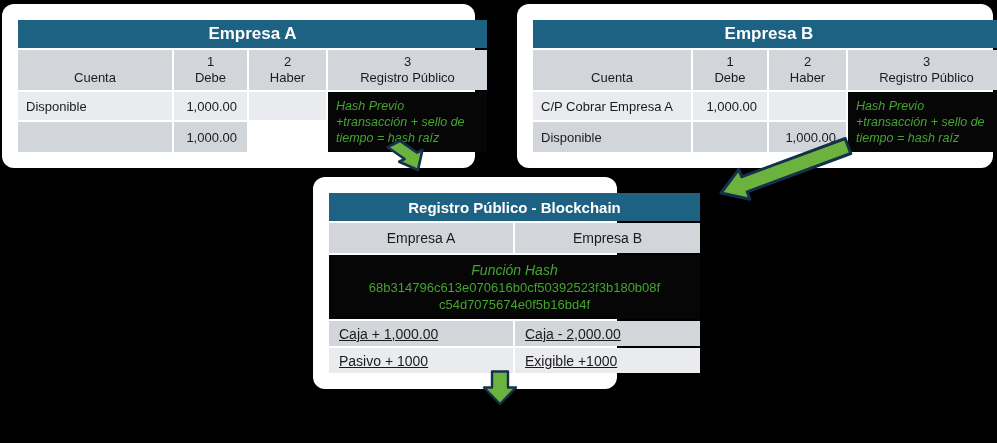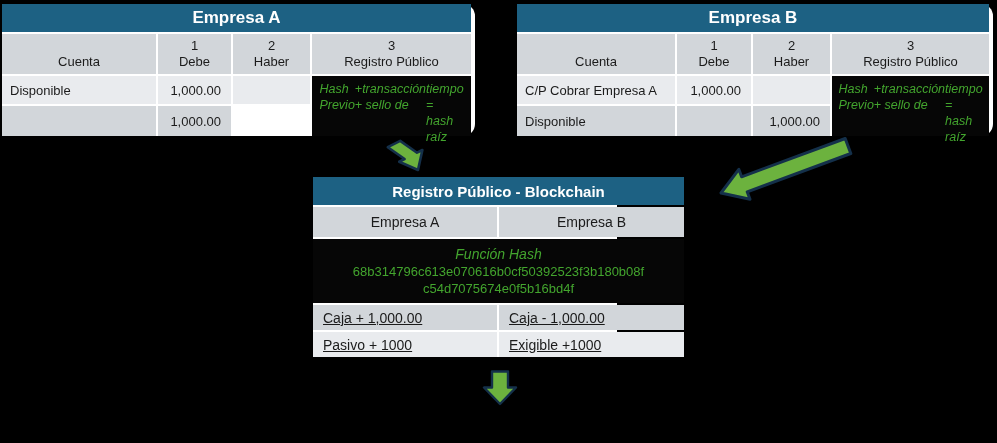--- a/index.html
+++ b/index.html
@@ -7,21 +7,21 @@
   body {
     position:relative;
     background:#000000;
     font-family:"Liberation Sans", sans-serif;
     color:#1b1b1b;
     overflow:hidden;
   }
   .table {
     position:absolute;
     background:#ffffff;
-    padding:0;
+    padding:16px;
     display:grid;
     gap:2px;
     border-radius:12px;
   }
   #table-a {
     left:2px; top:4px; width:473px;
     grid-template-columns:154px 73px 77px 159px;
     grid-template-rows:28px 40px 28px 30px;
   }
   #table-b {
@@ -59,21 +59,21 @@
   .cell.amount { justify-content:flex-end; padding:0 10px; }
   .hash-note {
     grid-row:span 2;
     background:#060606;
     color:#43a52e;
     font-style:italic;
     font-size:12.5px;
     line-height:16px;
     padding:5px 8px;
     display:flex;
-    flex-direction:row;
+    flex-direction:column;
     justify-content:center;
   }
   .subhead {
     background:#d2d6da;
     font-size:14px;
     justify-content:center;
   }
   .hash-cell {
     grid-column:1 / -1;
     background:#060606;
@@ -167,21 +167,21 @@
   <div class="cell subhead">Empresa A</div>
   <div class="cell subhead">Empresa B</div>
 
   <div class="hash-cell">
     <div class="hash-label">Función Hash</div>
     <div>68b314796c613e070616b0cf50392523f3b180b08f</div>
     <div>c54d7075674e0f5b16bd4f</div>
   </div>
 
   <div class="cell bc-data row-dark">Caja + 1,000.00</div>
-  <div class="cell bc-data row-dark">Caja - 1,000.00</div>
+  <div class="cell bc-data row-dark">Caja - 2,000.00</div>
   <div class="cell bc-data row-light">Pasivo + 1000</div>
   <div class="cell bc-data row-light">Exigible +1000</div>
 </div>
 
 <svg class="arrow-svg" style="left:383px; top:137px;" width="48" height="38" viewBox="0 0 48 38">
   <path d="M17.2,3.9 L34,15.7 L39.4,13.0 L35,33 L16.2,24.7 L21.6,22.0 L4.8,10.2 Z" fill="#6cb23e" stroke="#14304a" stroke-width="2.6" stroke-linejoin="round"></path>
 </svg>
 
 <svg class="arrow-svg" style="left:705px; top:136px;" width="150" height="70" viewBox="0 0 150 70">
   <path d="M140.2,2.5 L36.6,40.8 L33.8,33.3 L16,57 L45,63.3 L42.2,55.8 L145.8,17.5 Z" fill="#6cb23e" stroke="#14304a" stroke-width="3" stroke-linejoin="round"></path>

